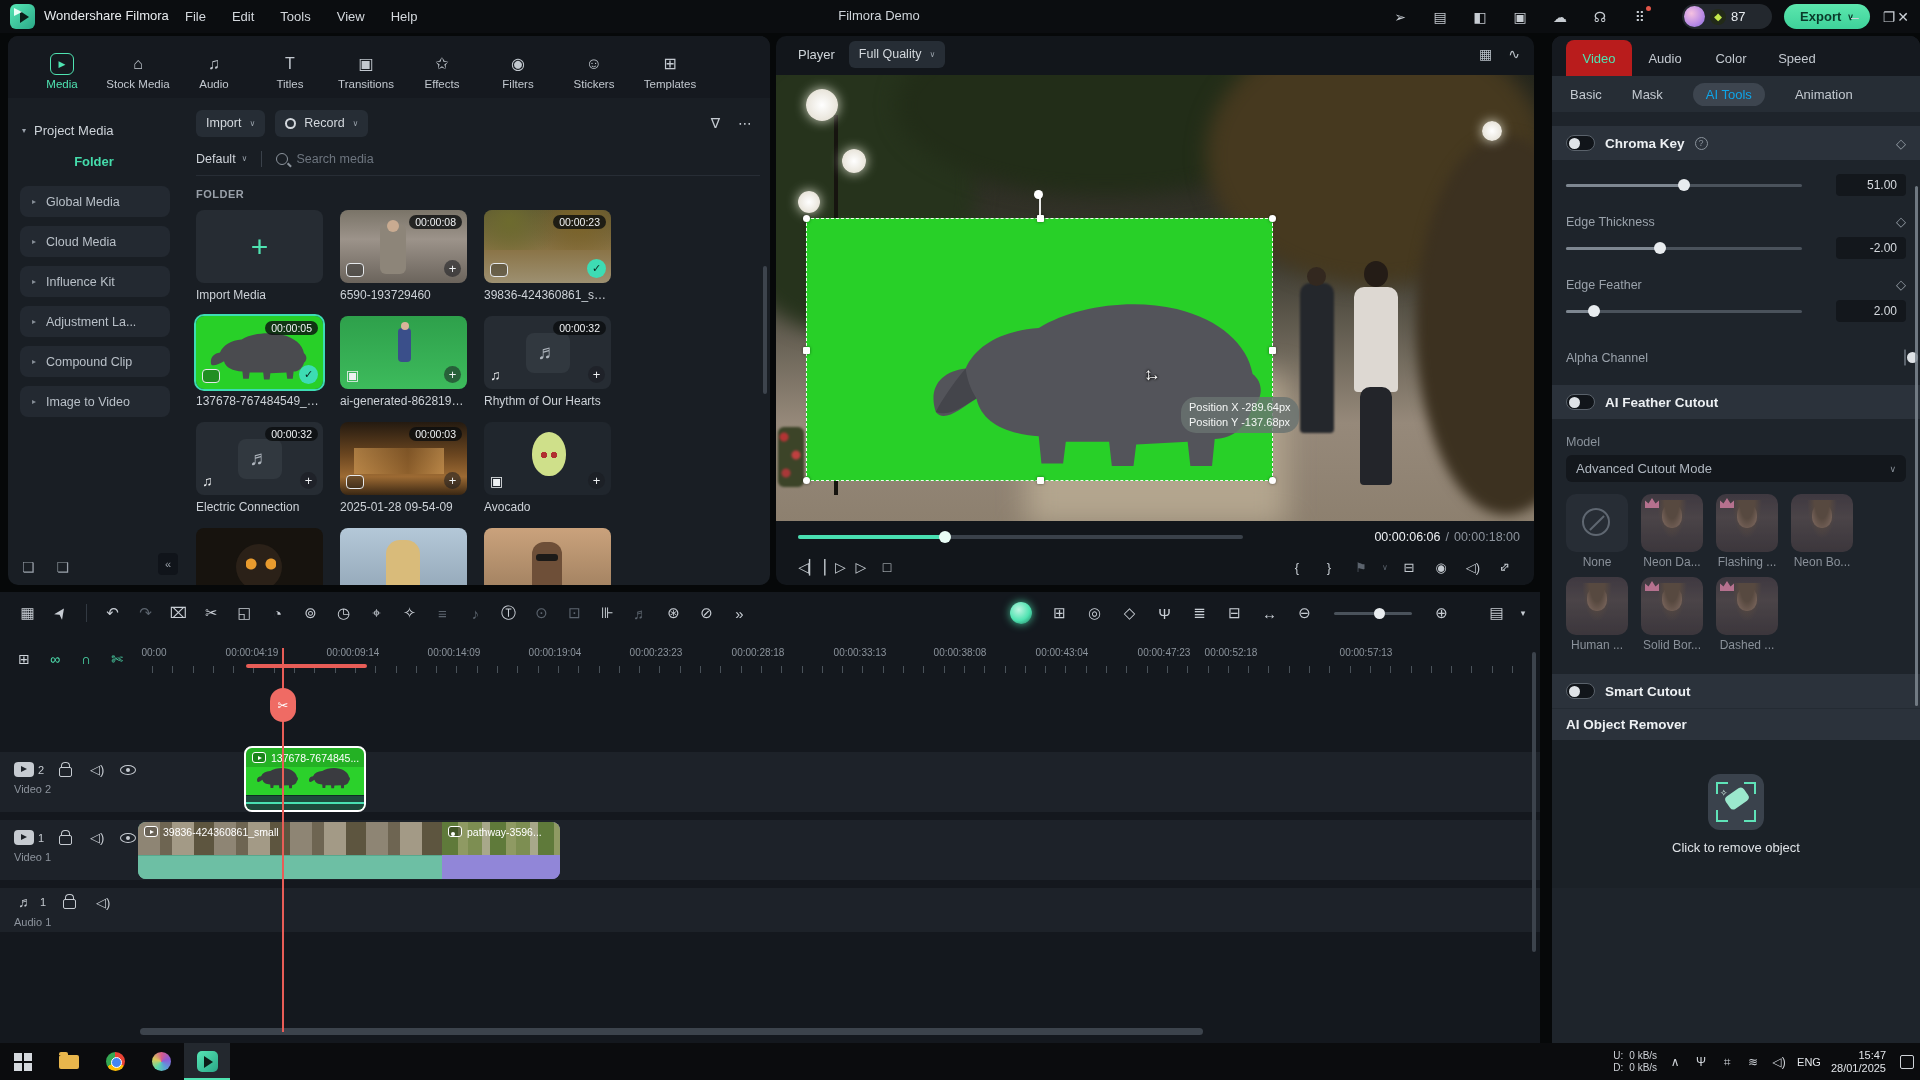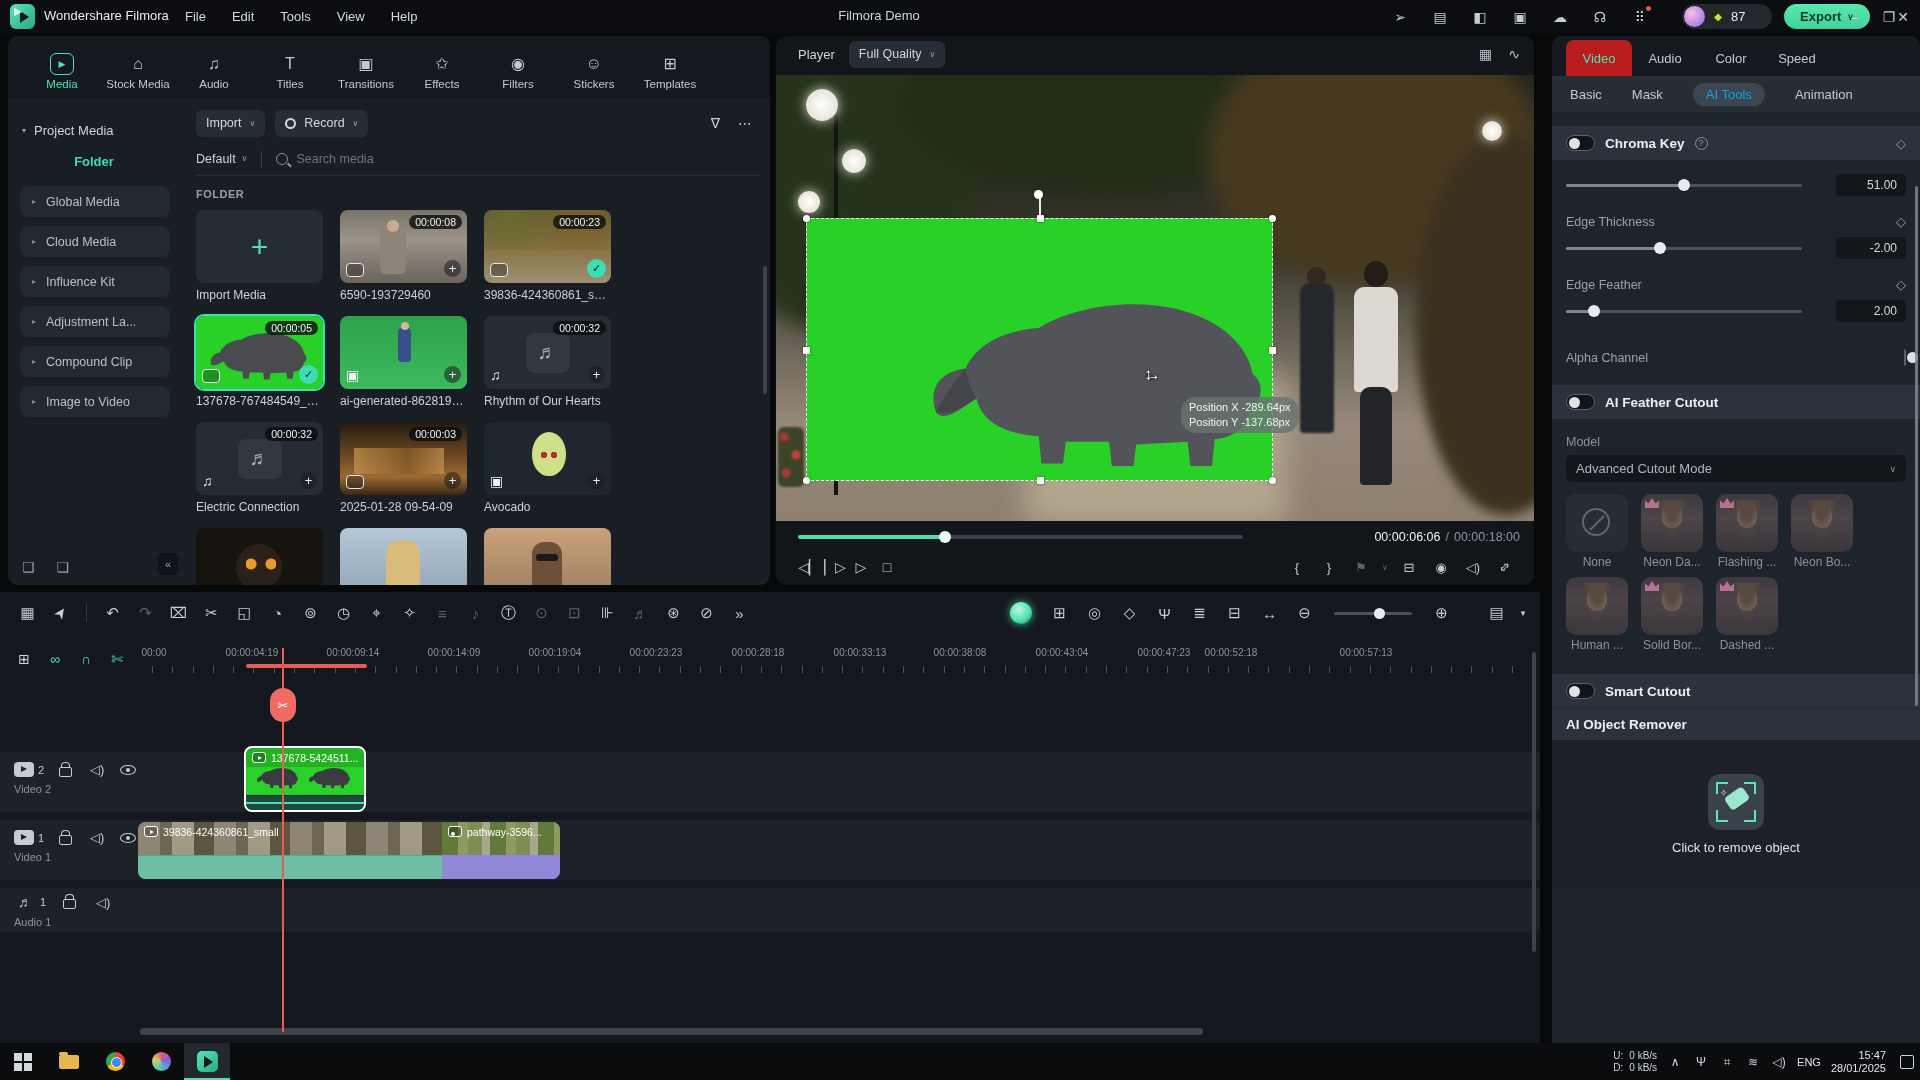--- a/index.html
+++ b/index.html
@@ -801,21 +801,21 @@
           </span>
         <span class="ic spkic">◁)</span>
       </div>
       <div class="tname">Audio 1</div>
     </div>
   </div>
 
   <div class="clip" id="clip-v2">
     <div class="clip-label" style="background:rgba(0,0,0,.15);">
         <span class="pbadge"></span>
-        <span>137678-5424511...</span>
+        <span>137678-7674845...</span>
       </div>
     <div class="rhinos">
       <svg viewBox="0 0 260 130" width="44" height="22">
           <path fill="#3a3b40" d="M8 86 C2 68 12 56 30 54 C38 36 58 26 84 24 C110 8 152 2 186 10 C218 18 238 36 242 58 C250 64 250 76 242 82 C238 96 228 106 214 106 L212 126 L196 126 L194 108 L156 110 L154 126 L138 126 L136 108 L104 108 L102 124 L86 124 L84 104 C60 102 42 94 38 76 C26 84 14 94 8 86 Z"></path>
         </svg>
       <svg viewBox="0 0 260 130" width="44" height="22">
           <path fill="#3a3b40" d="M8 86 C2 68 12 56 30 54 C38 36 58 26 84 24 C110 8 152 2 186 10 C218 18 238 36 242 58 C250 64 250 76 242 82 C238 96 228 106 214 106 L212 126 L196 126 L194 108 L156 110 L154 126 L138 126 L136 108 L104 108 L102 124 L86 124 L84 104 C60 102 42 94 38 76 C26 84 14 94 8 86 Z"></path>
         </svg>
     </div>
     <div class="austrip"></div>

